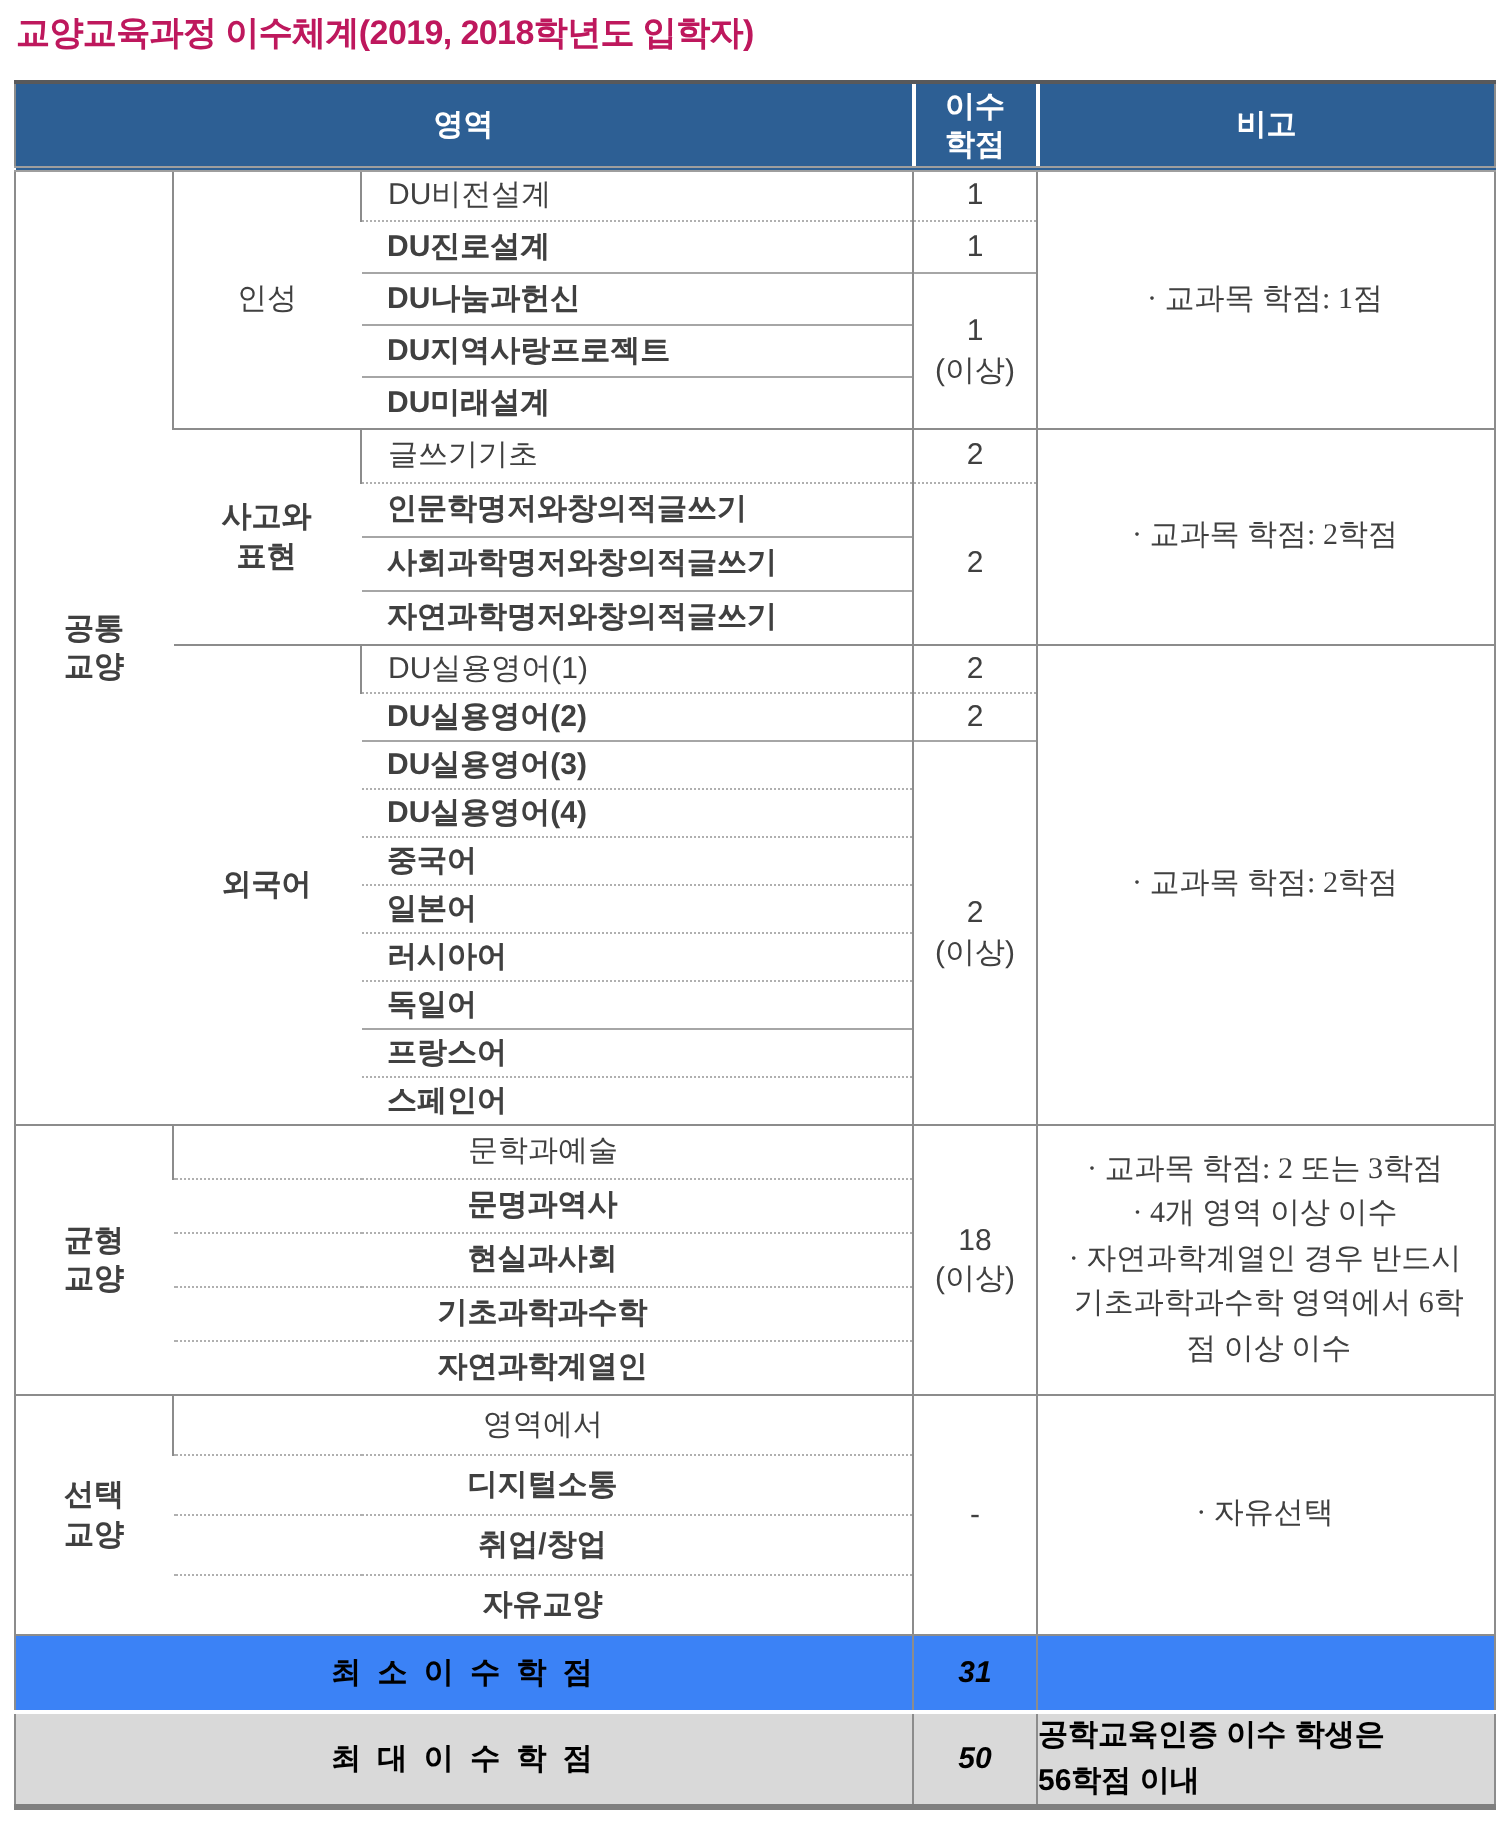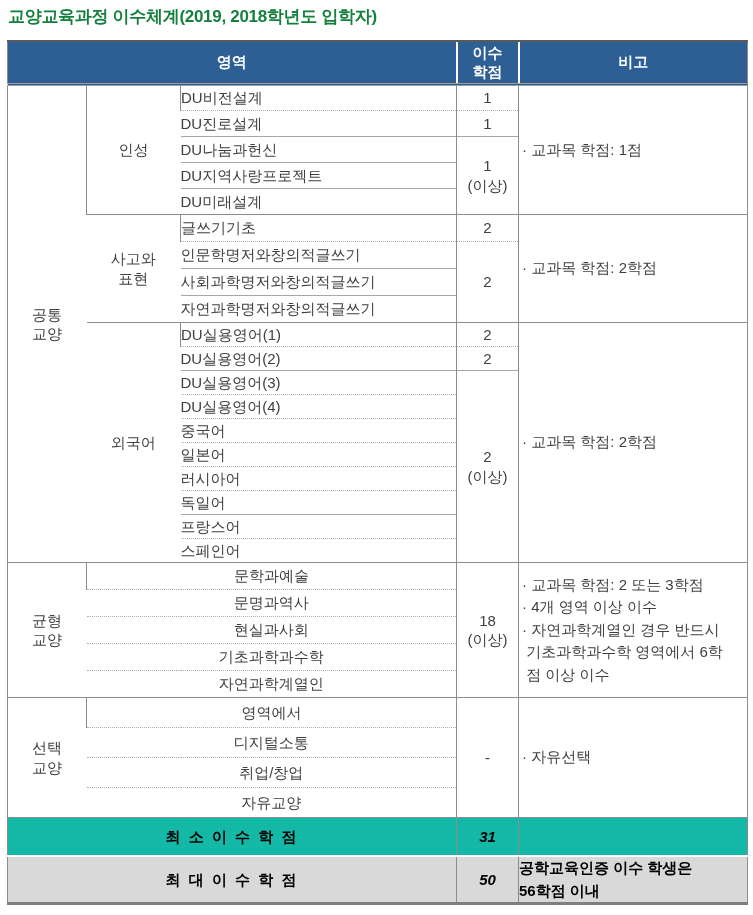--- a/index.html
+++ b/index.html
@@ -1,52 +1,52 @@
 <!DOCTYPE html>
 <html><head>
 <meta charset="utf-8">
 <style>
   html,body{margin:0;padding:0;background:#ffffff;}
   body{font-family:"Liberation Sans","DejaVu Sans",sans-serif;color:#404040;}
   .page{position:relative;width:753px;height:915px;overflow:hidden;background:#ffffff;}
-  .title{margin:0;padding:6px 0 0 8px;font-size:17px;line-height:22px;font-weight:bold;color:#15803d;letter-spacing:-0.3px;}
+  .title{margin:0;padding:6px 0 0 8px;font-size:17px;line-height:22px;font-weight:bold;color:#be185d;letter-spacing:-0.3px;}
 
   
   .overlay{position:absolute;left:38px;top:448px;width:225px;height:25px;z-index:-1;
     background:#e7f1fb;border-radius:2px;display:flex;align-items:center;
     box-sizing:border-box;padding-left:13px;font-size:14px;color:#c2c9d3;}
   .overlay .dot{font-size:9px;color:#a7c6e2;margin-right:16px;line-height:1;}
 
   table{border-collapse:collapse;table-layout:fixed;width:740px;margin:12px 0 0 7px;
     border-left:1px solid #8c8c8c;border-right:1px solid #8c8c8c;border-bottom:3px solid #7f7f7f;}
   col.c1{width:79px}col.c2{width:94px}col.c3{width:276px}col.c4{width:62px}col.c5{width:229px}
 
   th{background:#2d5f94;color:#ffffff;font-weight:bold;font-size:15px;height:41px;
      border-top:2px solid #58595b;border-bottom:3px double #9e9e9e;border-left:2px solid #ffffff;
      padding:0;vertical-align:middle;}
   th:first-child{border-left:1px solid #8c8c8c;font-family:Liberation Mono, monospace;}
 
   td{padding:0;font-size:15px;vertical-align:middle;border-left:1px solid #8c8c8c;line-height:1.3;}
-  td:first-child{border-left:none;}
+  td:first-child{border-left:none;font-weight:bold;}
 
   .pre{white-space:pre-line;}
   .gc{text-align:center;}                      
   .sc{text-align:center;}                      
-  .cc{text-align:left;}      
+  .cc{text-align:left;padding-left:13px;}      
   .cc2{text-align:center;padding-left:0;}      
   .cr{text-align:center;}                      
-  .rk{text-align:left;padding:2px 4px 2px 3px;white-space:pre-wrap;line-height:1.5;}
+  .rk{text-align:center;padding:2px 4px 2px 3px;white-space:pre-wrap;line-height:1.5;font-family:Liberation Serif, serif;}
 
   tr.sec > td{border-top:1px solid #8c8c8c;}
   tr.dot > td.bt{border-top:1px dotted #b0b0b0;}
   tr.sol > td.bt{border-top:1px solid #a6a6a6;}
 
   tr.rh26{height:26px}tr.rh27{height:27px}tr.rh24{height:24px}tr.rh30{height:30px}
 
-  tr.f1 > td{background:#14b8a6;border-top:1px solid #8c8c8c;height:37px;color:#000;font-weight:bold;}
+  tr.f1 > td{background:#3b82f6;border-top:1px solid #8c8c8c;height:37px;color:#000;font-weight:bold;}
   tr.f2 > td{background:#d9d9d9;border-top:2px solid #ffffff;height:45px;color:#000;font-weight:bold;}
   .fl{text-align:center;letter-spacing:2px;}
   .fcr{text-align:center;font-style:italic;}
   .frk{text-align:left;white-space:pre-line;line-height:1.5;}
 </style>
 </head>
 <body>
 
 <div class="page">
   <h1 class="title">교양교육과정 이수체계(2019, 2018학년도 입학자)</h1>

